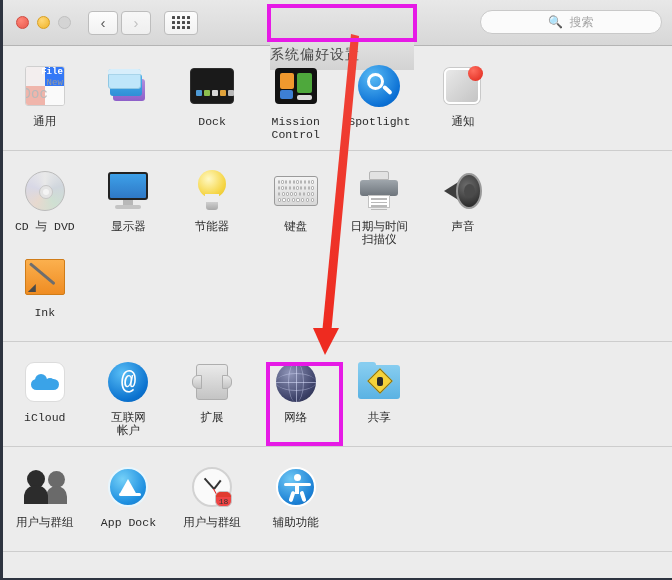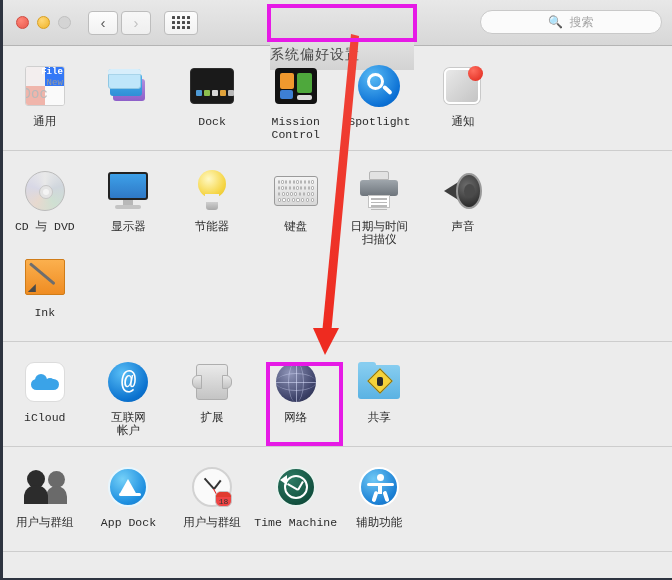--- a/index.html
+++ b/index.html
@@ -701,31 +701,20 @@
             <div class="cal">
                 <div class="ch"></div>
               <div class="cd">18</div>
             </div>
           </div>
         </div>
         <div class="pane-label">用户与群组</div>
       </div>
 
 
-      <div class="pane">
-        <div class="icon-slot">
-          <div class="ic-tm">
-              <div class="face"></div>
-              <div class="h1"></div>
-              <div class="h2"></div>
-              <div class="arw"></div>
-            </div>
-        </div>
-        <div class="pane-label">Time Machine</div>
-      </div>
 
       <div class="pane">
         <div class="icon-slot">
           <div class="ic-acc">
               <div class="hd"></div>
               <div class="bar"></div>
               <div class="bdy"></div>
               <div class="lg1"></div>
               <div class="lg2"></div>
             </div>

